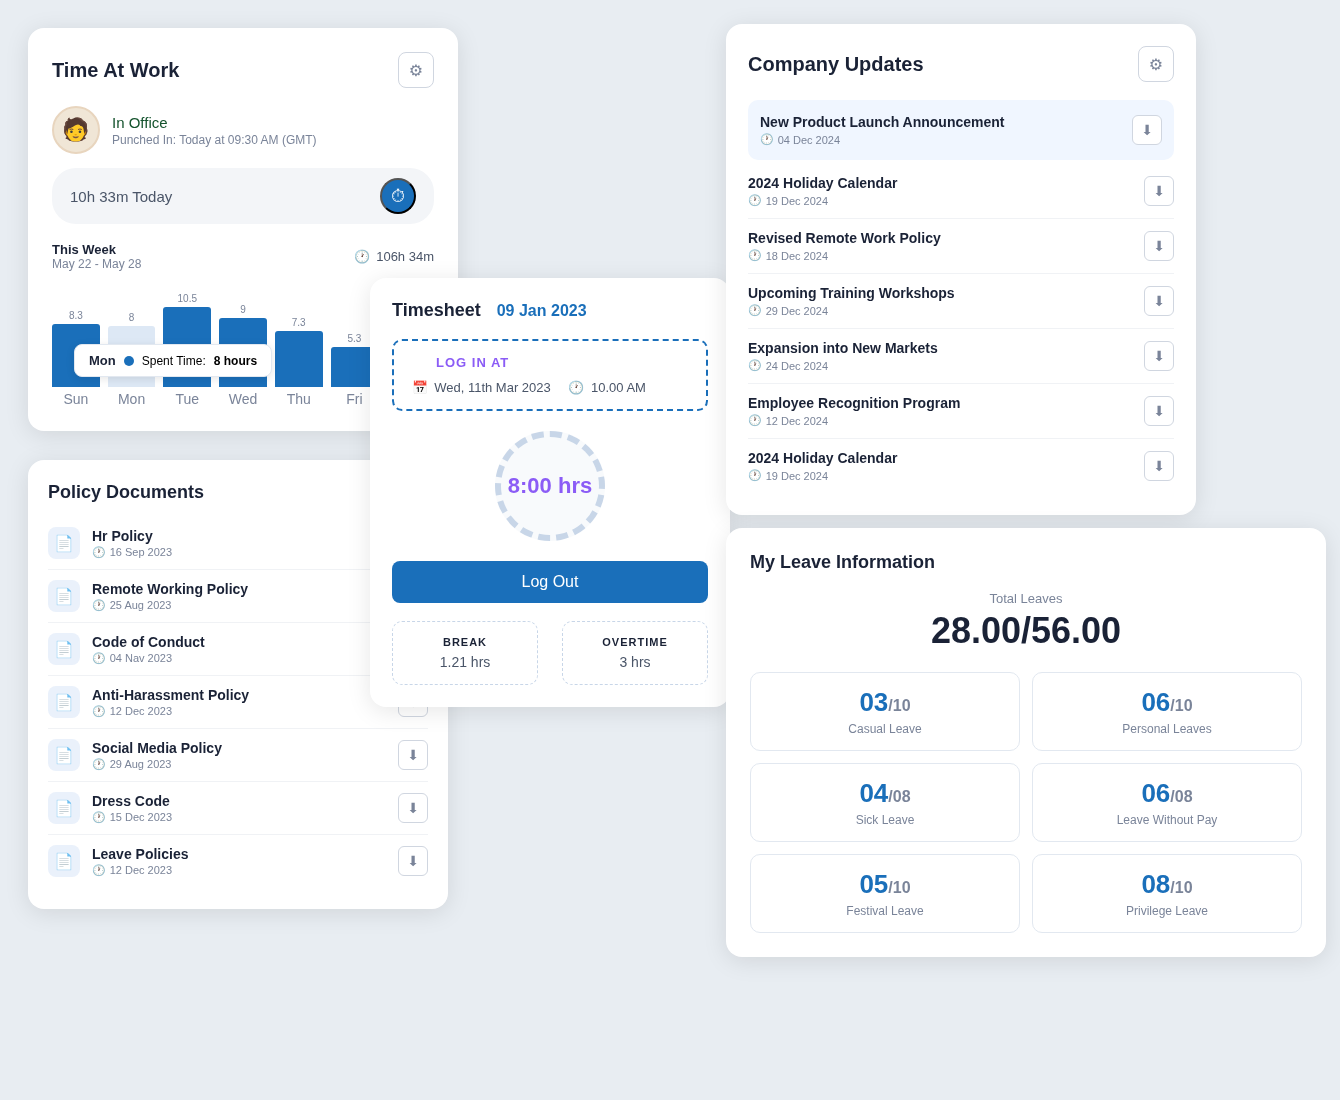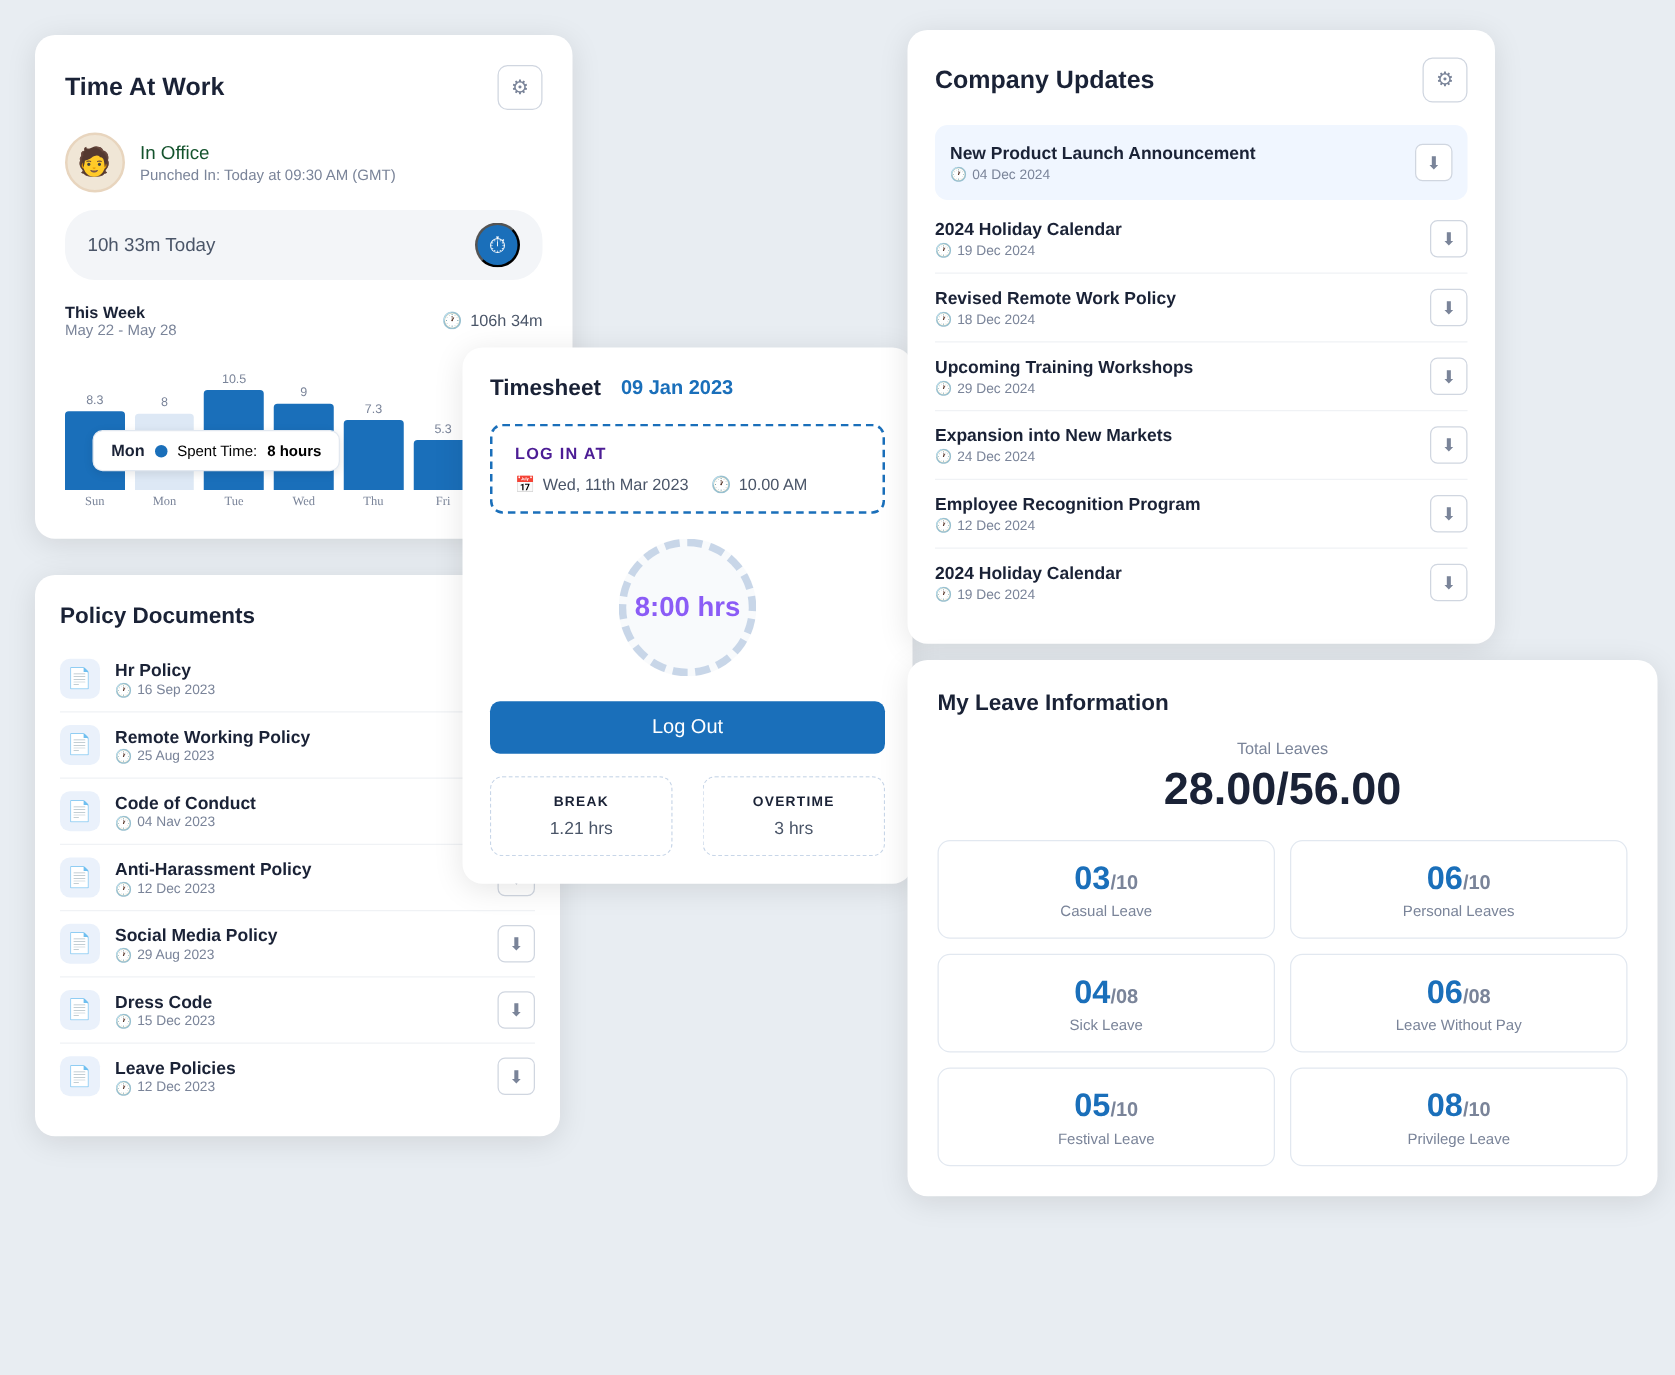--- a/index.html
+++ b/index.html
@@ -155,24 +155,23 @@
       margin-bottom: 3px;
     }
 
     .bar-rect {
       width: 100%;
       background: #1a6fba;
       border-radius: 3px 3px 0 0;
     }
 
     .bar-day-label {
-      font-size: 10px;
+      font-size: 14px;
       color: #7a8499;
       margin-top: 4px;
-      font-family: Liberation Serif, serif;
     }
 
     .tooltip-box {
       position: absolute;
       left: 30px;
       bottom: 20px;
       background: #fff;
       border: 1px solid #e2e8f0;
       border-radius: 8px;
       padding: 8px 14px;
@@ -294,23 +293,24 @@
     .login-box {
       border: 2px dashed #1a6fba;
       border-radius: 10px;
       padding: 14px 18px;
       margin-bottom: 20px;
     }
 
     .login-label {
       font-size: 13px;
       font-weight: 700;
-      color: #4c1d95;
+      color: #8b5cf6;
       letter-spacing: 1px;
       margin-bottom: 10px;
+      margin-left: 24px;
     }
 
     .login-details {
       display: flex;
       gap: 18px;
       align-items: center;
     }
 
     .login-detail {
       display: flex;

